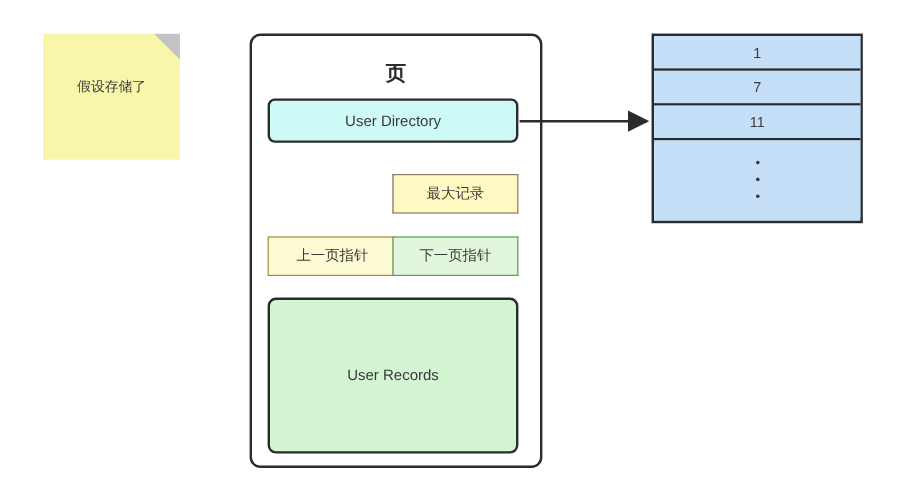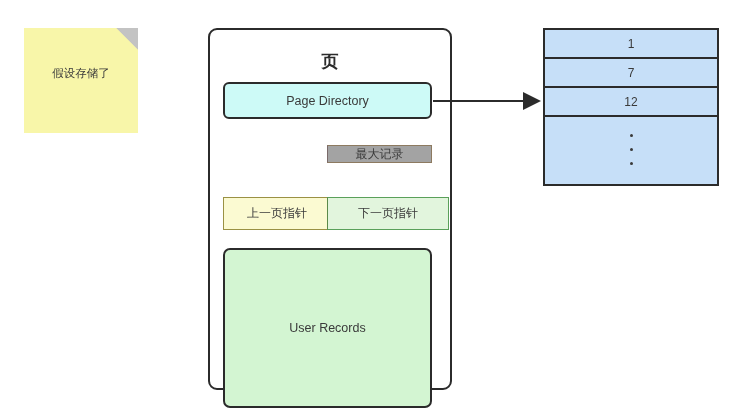--- a/index.html
+++ b/index.html
@@ -18,21 +18,21 @@
   #canvas {
     position: absolute;
     left: 0; top: 0;
     width: 748px;
     height: 418px;
   }
 
   
   .note {
     position: absolute;
-    left: 24px;
+    left: 36px;
     top: 28px;
     width: 114px;
     height: 105px;
     background: #f8f6a9;
     box-sizing: border-box;
   }
   .note-fold {
     position: absolute;
     right: 0;
     top: 0;
@@ -112,49 +112,49 @@
     top: 145px;
     width: 104px;
     height: 33px;
     background: #f9ced4;
     border: 1.6px solid #7a6a6a;
   }
   .rec-max {
     left: 327px;
     top: 145px;
     width: 105px;
-    height: 18px;
-    background: #a3a3a3;
+    height: 33px;
+    background: #fef9c3;
     border: 1.6px solid #8d7a60;
     border-left: 1.6px solid #7a6a6a;
   }
 
   .ptr-prev {
     left: 223px;
     top: 197px;
     width: 108px;
     height: 33px;
     background: #fbfad2;
     border: 1.6px solid #9a9144;
   }
   .ptr-next {
     left: 327px;
     top: 197px;
-    width: 122px;
+    width: 105px;
     height: 33px;
     background: #e2f5dd;
     border: 1.6px solid #5aa05a;
     border-left: 1.6px solid #5a8a4a;
   }
 
   .user-records {
     left: 223px;
     top: 248px;
     width: 209px;
-    height: 160px;
+    height: 130px;
     background: #d3f5d2;
     border: 2.5px solid #2b2b2b;
     border-radius: 7px;
     flex-direction: column;
     line-height: 17px;
     font-size: 12.5px;
   }
 
   
   .arrow-svg {
@@ -211,21 +211,21 @@
   <div class="note">
     <div class="note-fold"></div>
     <div class="note-fold-under"></div>
     <div class="note-text">假设存储了</div>
   </div>
 
   <div class="page-box">
     <div class="page-title">页</div>
   </div>
 
-  <div class="blk page-directory">Page Directory</div>
+  <div class="blk page-directory">User Directory</div>
 
   <div class="blk rec-max">最大记录</div>
 
   <div class="blk ptr-prev">上一页指针</div>
   <div class="blk ptr-next">下一页指针</div>
 
   <div class="blk user-records">
     <span>User Records</span>
   </div>
 
@@ -234,21 +234,21 @@
       <marker id="ah" markerWidth="9" markerHeight="9" refX="8" refY="4.5" orient="auto">
         <path d="M0,0 L9,4.5 L0,9 Z" fill="#2b2b2b"></path>
       </marker>
     </defs>
     <line x1="433" y1="101" x2="539" y2="101" stroke="#2b2b2b" stroke-width="2" marker-end="url(#ah)"></line>
   </svg>
 
   <div class="dir-table">
     <div class="dir-row r1">1</div>
     <div class="dir-row r2">7</div>
-    <div class="dir-row r3">12</div>
+    <div class="dir-row r3">11</div>
     <div class="dir-row r4">
       <span class="dot"></span>
       <span class="dot"></span>
       <span class="dot"></span>
     </div>
   </div>
 
 </div>
 
 </body></html>

